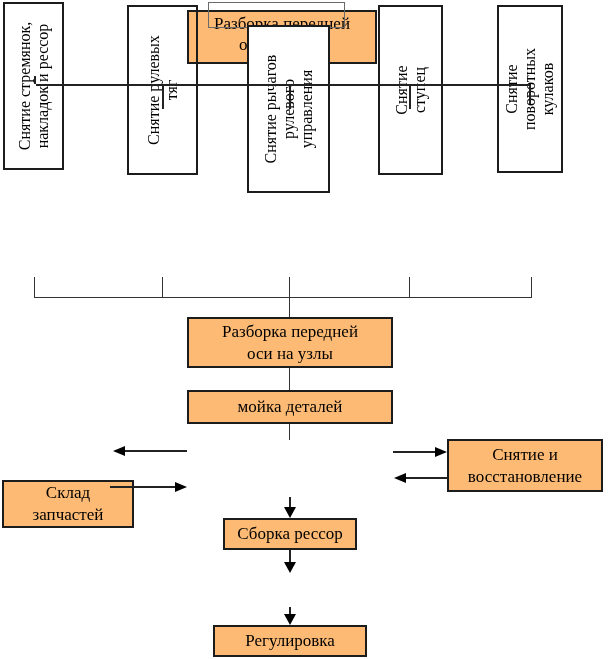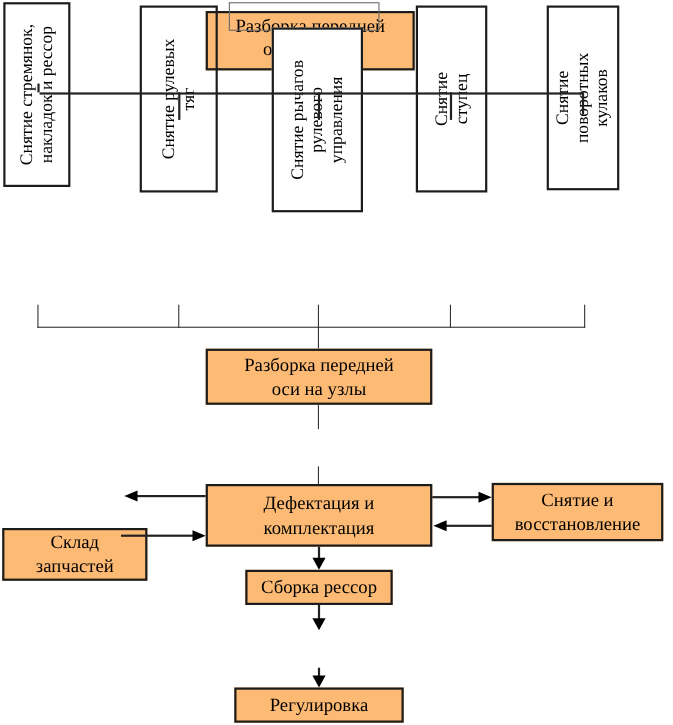--- a/index.html
+++ b/index.html
@@ -80,25 +80,24 @@
   <div class="vline thin" style="left:289px;top:277px;width:1px;height:21px;"></div>
   <div class="vline thin" style="left:409px;top:277px;width:1px;height:21px;"></div>
   <div class="vline thin" style="left:531px;top:277px;width:1px;height:21px;"></div>
   <div class="vline thin" style="left:289px;top:297px;width:1px;height:20px;"></div>
 
   <div class="box" style="left:187px;top:317px;width:206px;height:51px;">Разборка передней
 оси на узлы</div>
 
   <div class="vline thin" style="left:289px;top:368px;width:1px;height:22px;"></div>
 
+  <div class="box" style="left:187px;top:390px;width:206px;height:34px;">мойка деталей</div>
 
   <div class="vline thin" style="left:289px;top:424px;width:1px;height:16px;"></div>
 
-  <div class="box" style="left:187px;top:440px;width:206px;height:57px;">Дефектация и
-комплектация</div>
 
   <div class="vline" style="left:289px;top:497px;width:2px;height:12px;"></div>
   <div class="arrow-down" style="left:284px;top:507px;"></div>
 
   <div class="box" style="left:223px;top:518px;width:134px;height:32px;">Сборка рессор</div>
 
   <div class="vline" style="left:289px;top:550px;width:2px;height:13px;"></div>
   <div class="arrow-down" style="left:284px;top:562px;"></div>
 
 

